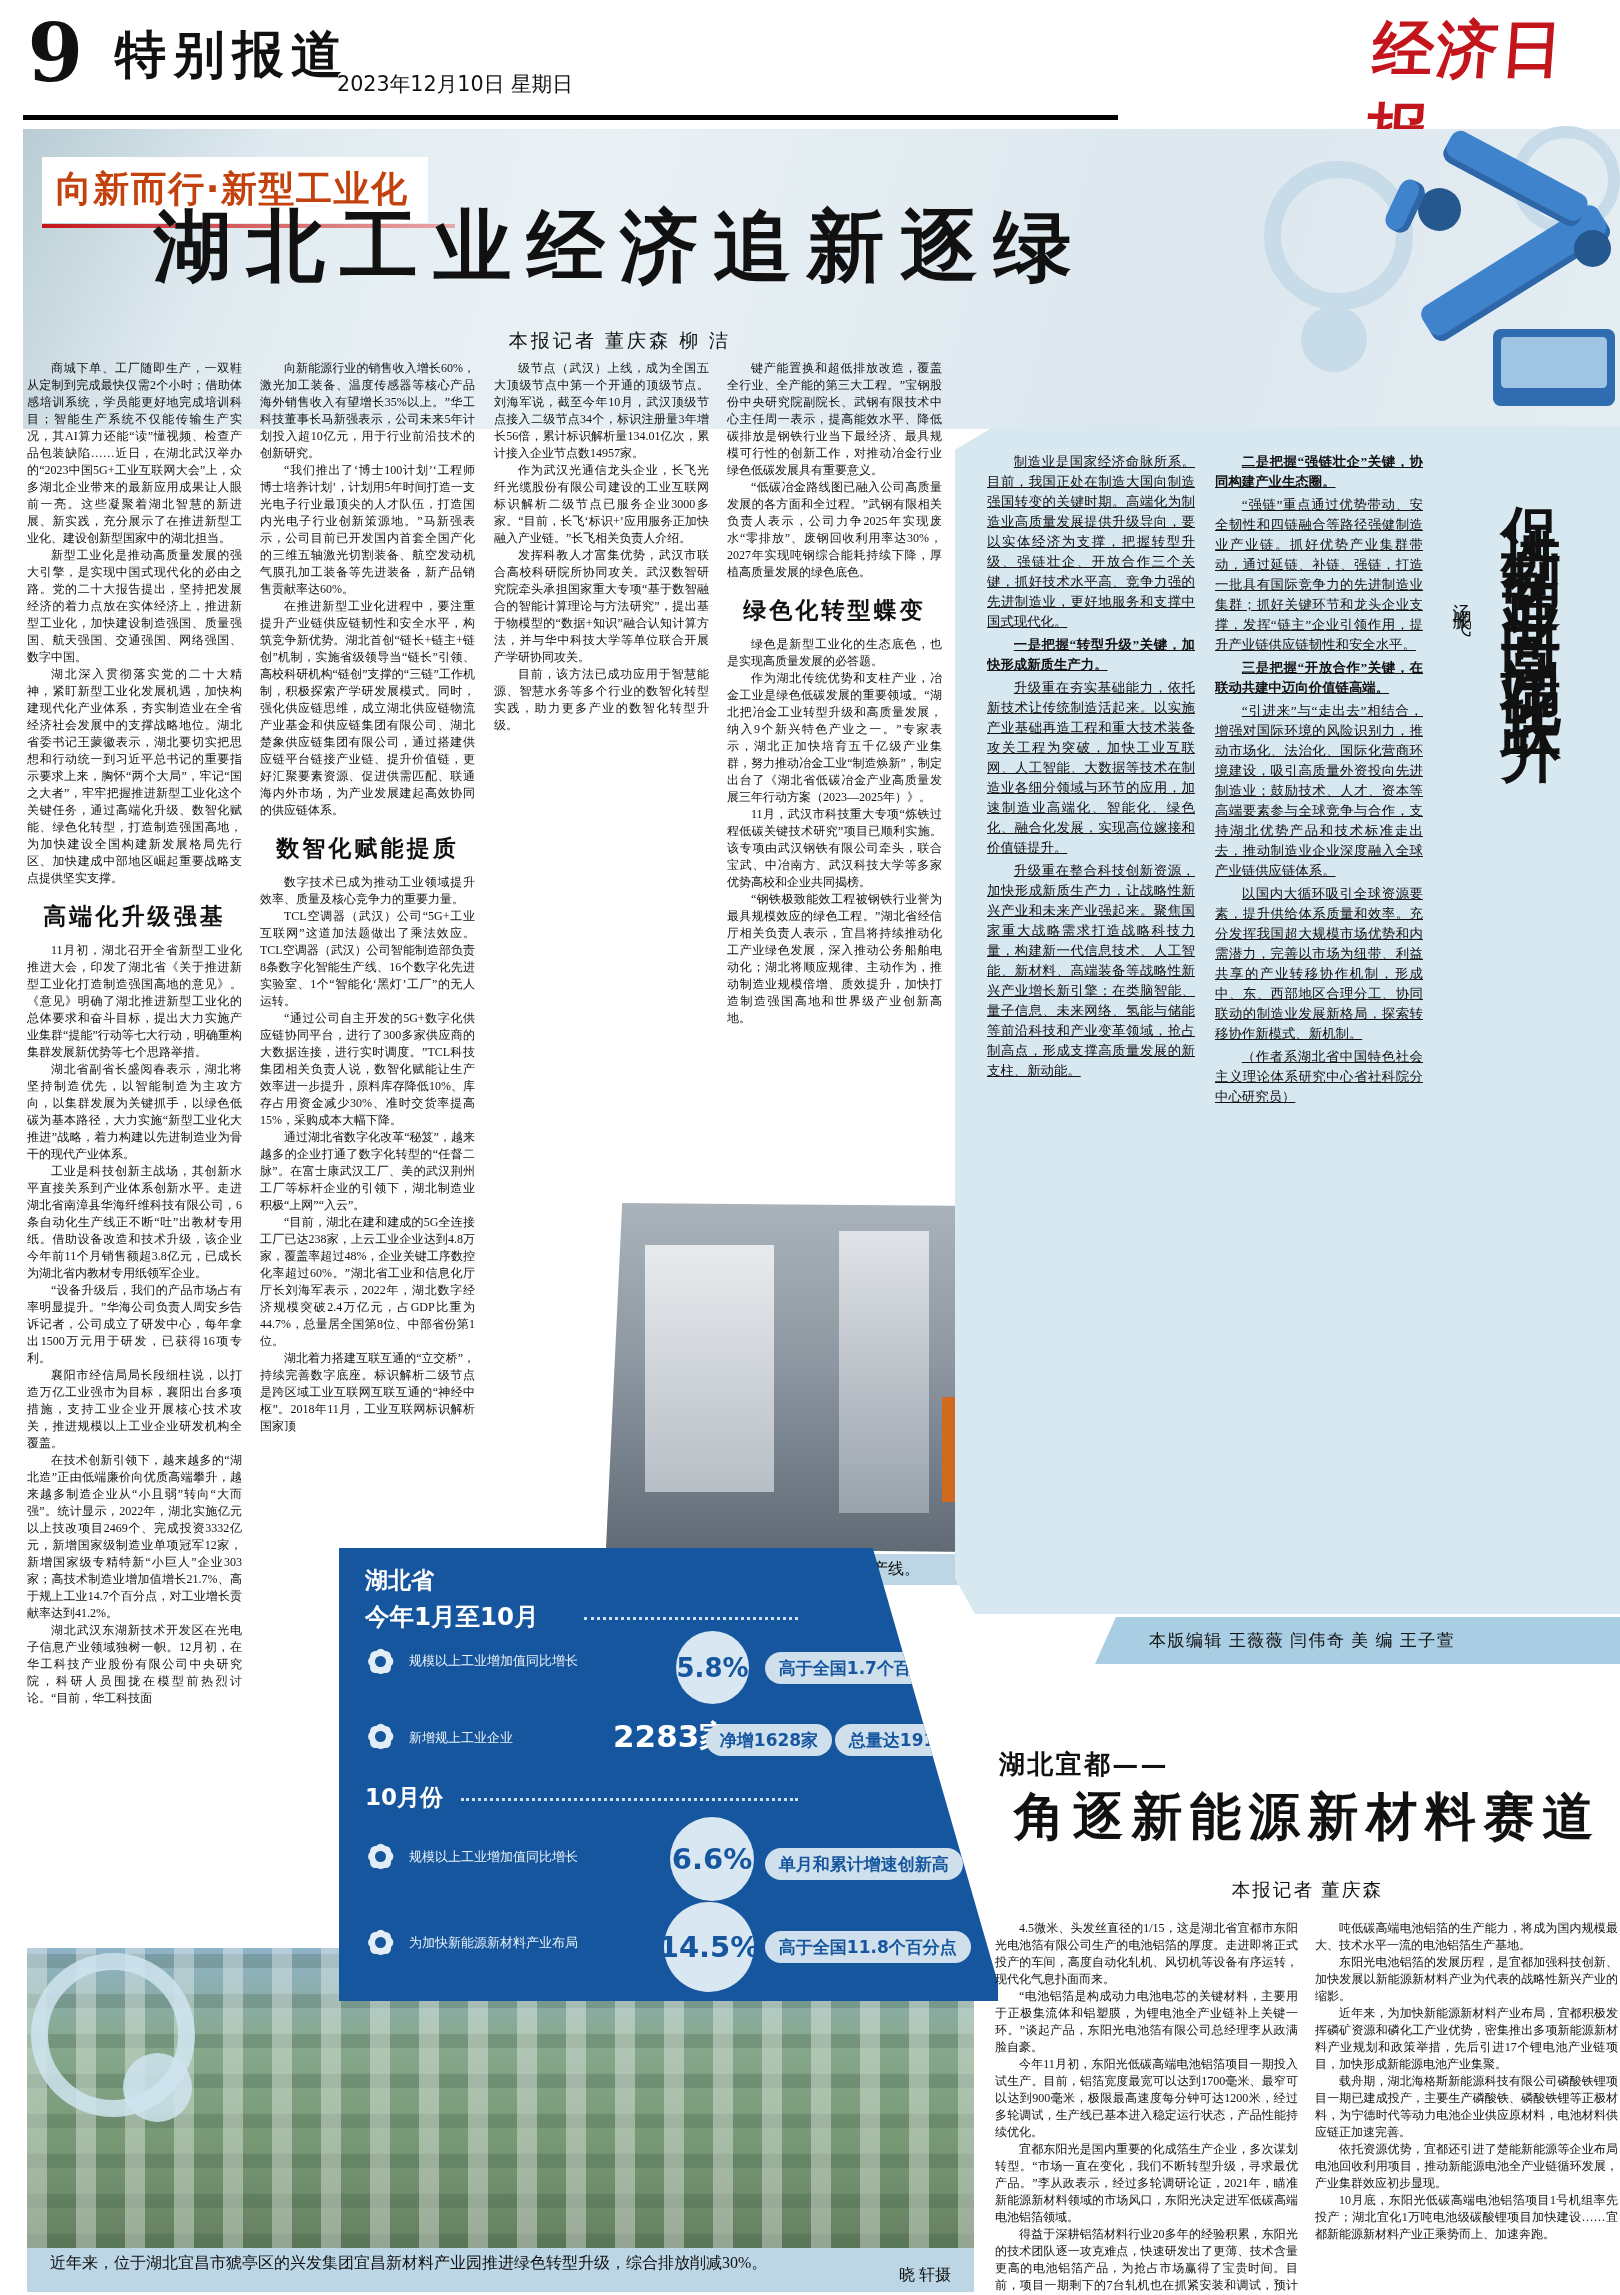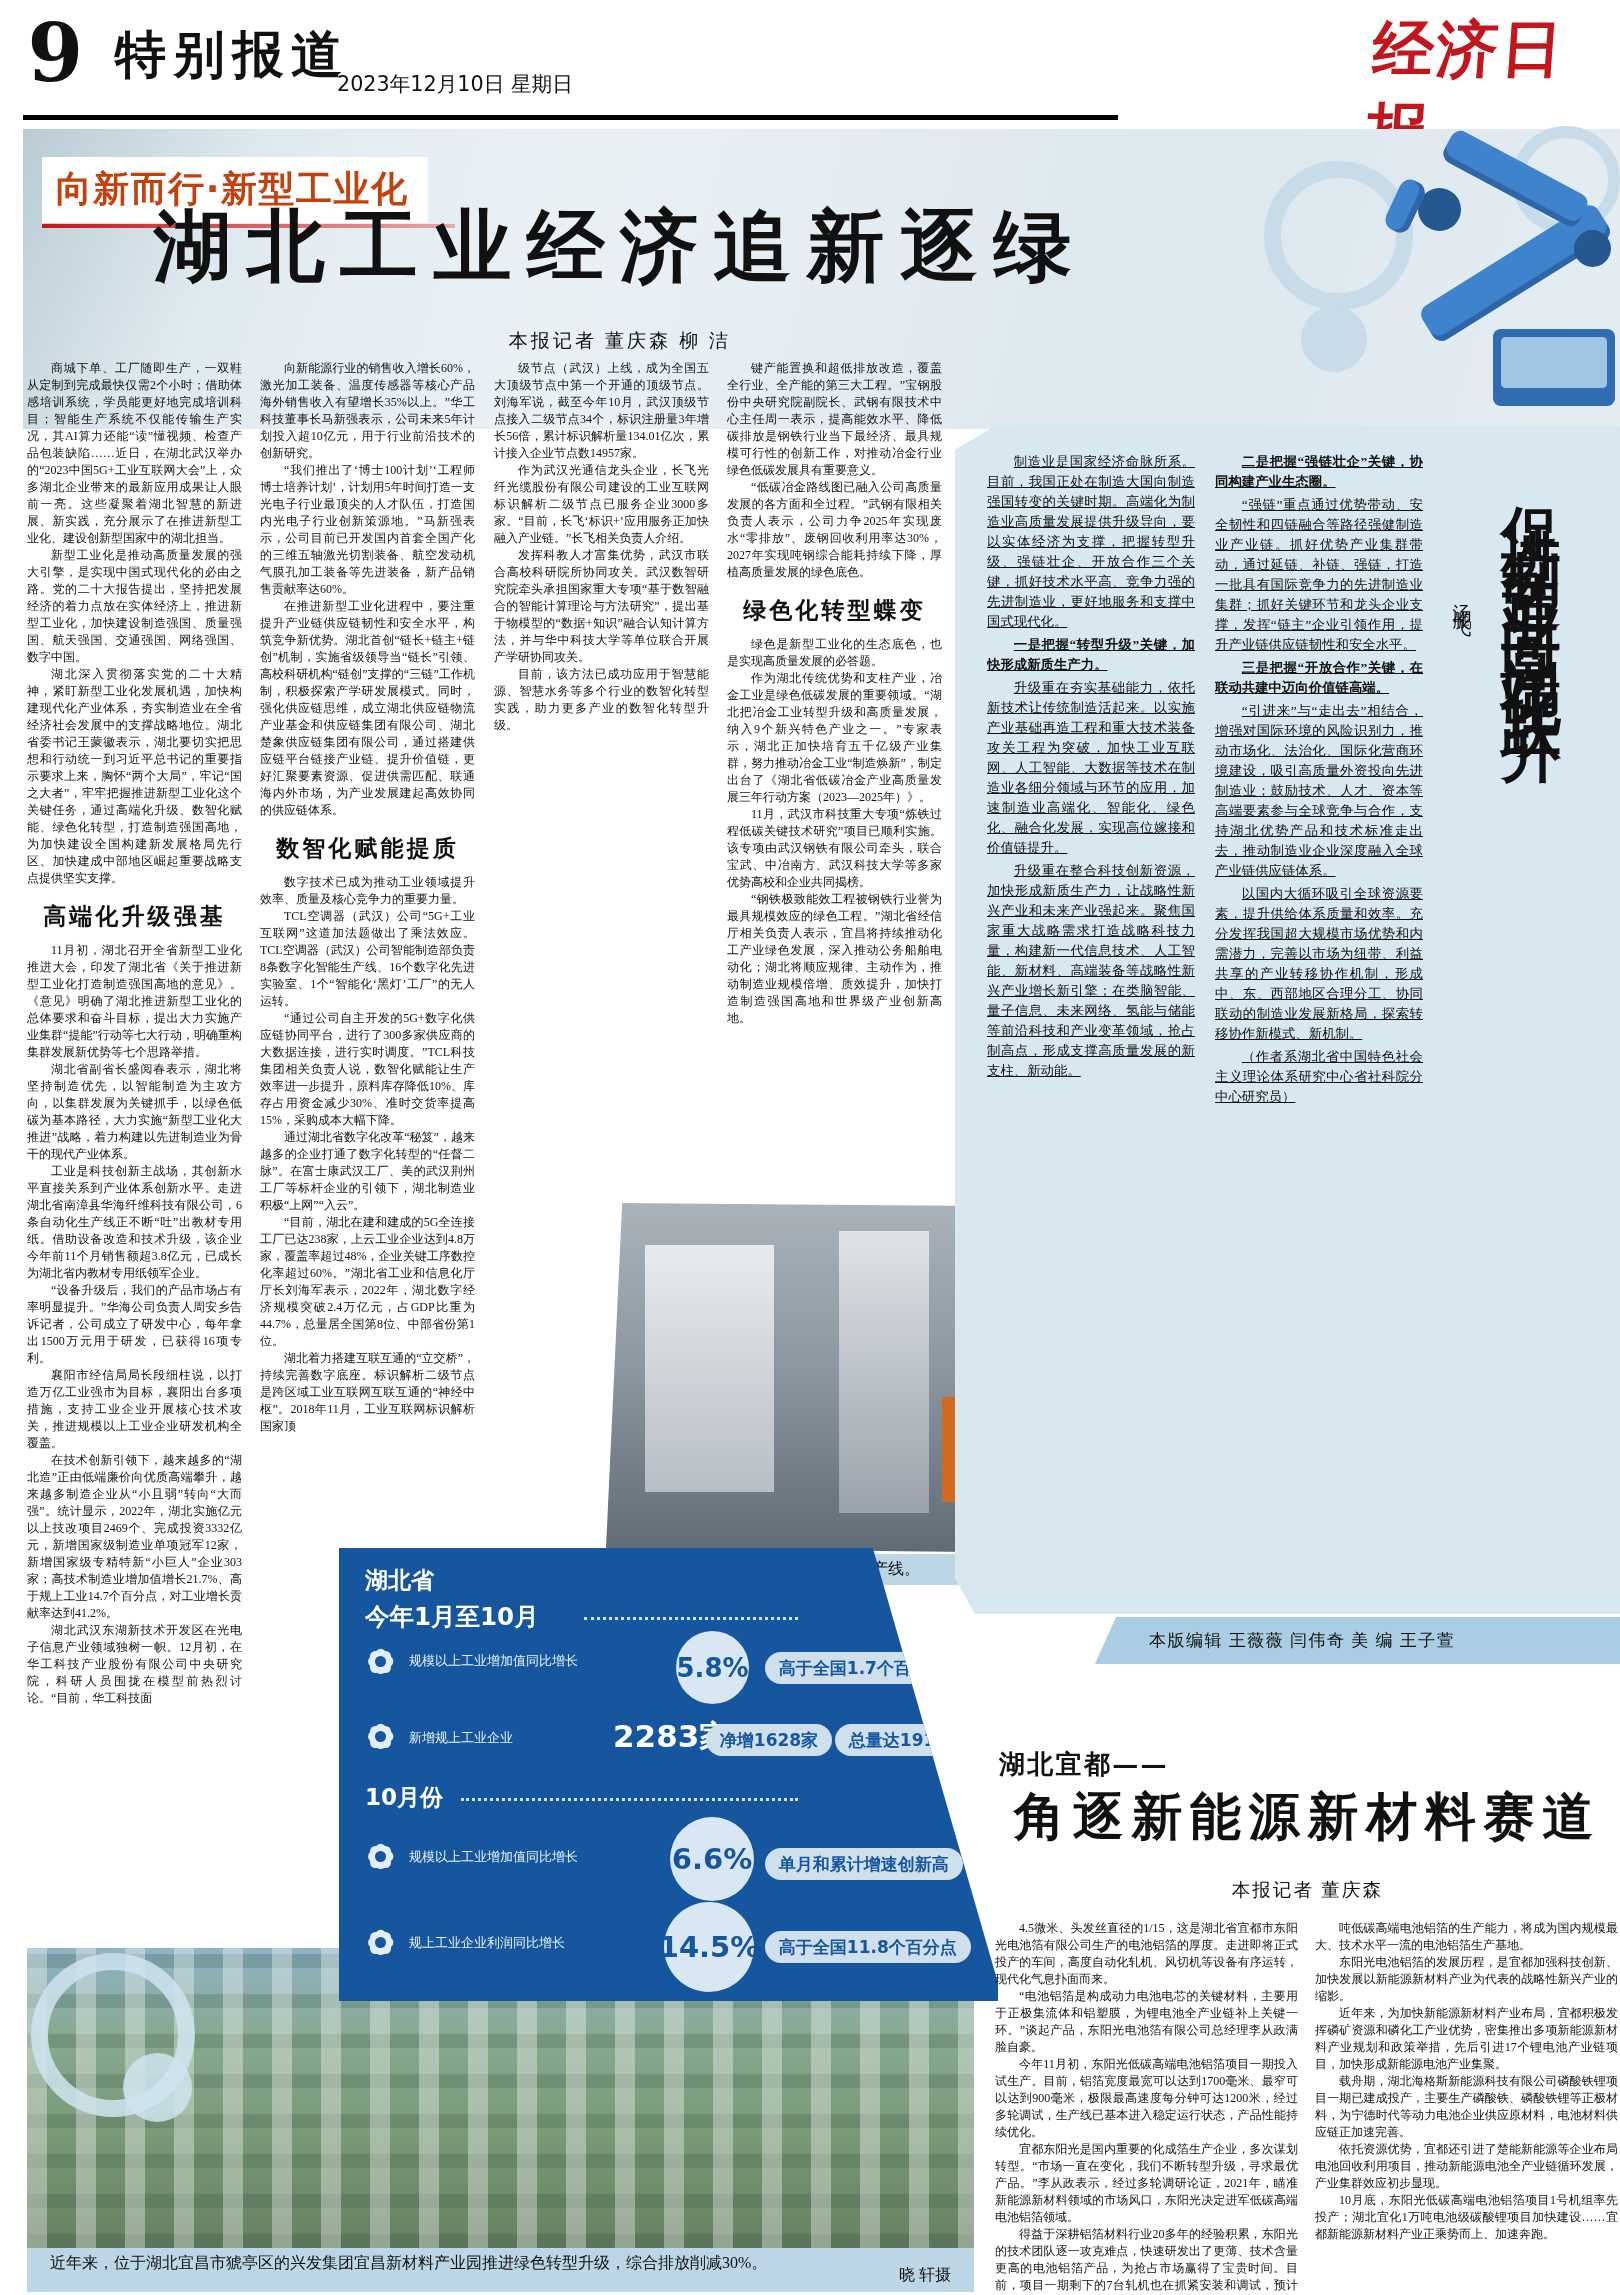--- a/index.html
+++ b/index.html
@@ -216,21 +216,21 @@
     <div class="gicon" style="left:27.6px;top:295px;">
         <span></span>
       </div>
     <div class="abs row-label" style="left:70px;top:300px;">规模以上工业增加值同比增长</div>
     <div class="circle" style="left:331px;top:269px;width:84px;height:84px;font-size:29px;">6.6%</div>
     <div class="pill" style="left:426px;top:300px;">单月和累计增速创新高</div>
 
     <div class="gicon" style="left:27.6px;top:381px;">
         <span></span>
       </div>
-    <div class="abs row-label" style="left:70px;top:386px;">规上工业企业利润同比增长</div>
+    <div class="abs row-label" style="left:70px;top:386px;">为加快新能源新材料产业布局</div>
     <div class="circle" style="left:325px;top:354px;width:90px;height:90px;font-size:29px;">14.5%</div>
     <div class="pill" style="left:426px;top:383px;">高于全国11.8个百分点</div>
   </div>
 
   <div class="abs" id="sidebar"></div>
   <div class="scol" style="left:987px;top:452px;height:1133px;">
     <p>制造业是国家经济命脉所系。目前，我国正处在制造大国向制造强国转变的关键时期。高端化为制造业高质量发展提供升级导向，要以实体经济为支撑，把握转型升级、强链壮企、开放合作三个关键，抓好技术水平高、竞争力强的先进制造业，更好地服务和支撑中国式现代化。</p>
     <p class="lead">一是把握“转型升级”关键，加快形成新质生产力。</p>
     <p>升级重在夯实基础能力，依托新技术让传统制造活起来。以实施产业基础再造工程和重大技术装备攻关工程为突破，加快工业互联网、人工智能、大数据等技术在制造业各细分领域与环节的应用，加速制造业高端化、智能化、绿色化、融合化发展，实现高位嫁接和价值链提升。</p>
     <p>升级重在整合科技创新资源，加快形成新质生产力，让战略性新兴产业和未来产业强起来。聚焦国家重大战略需求打造战略科技力量，构建新一代信息技术、人工智能、新材料、高端装备等战略性新兴产业增长新引擎；在类脑智能、量子信息、未来网络、氢能与储能等前沿科技和产业变革领域，抢占制高点，形成支撑高质量发展的新支柱、新动能。</p>

